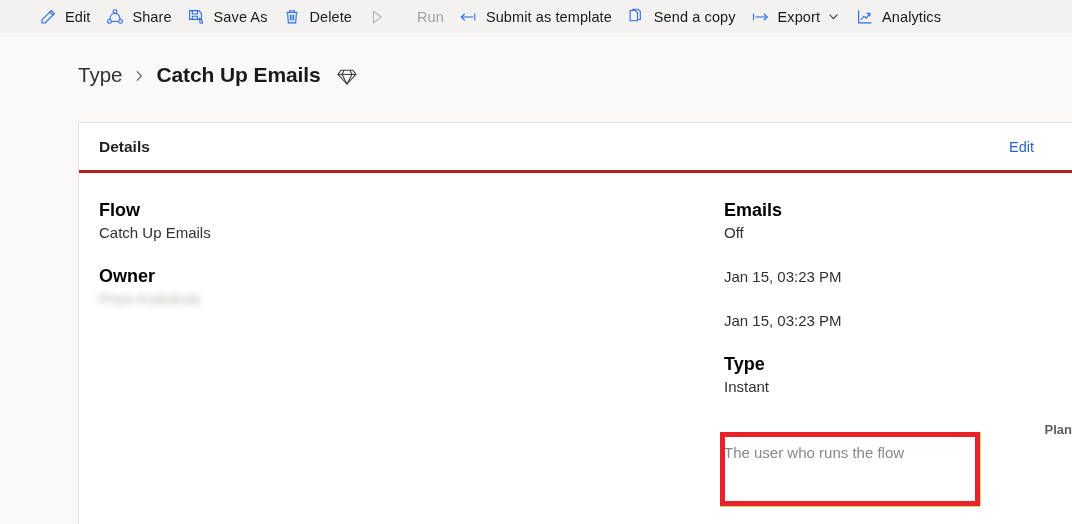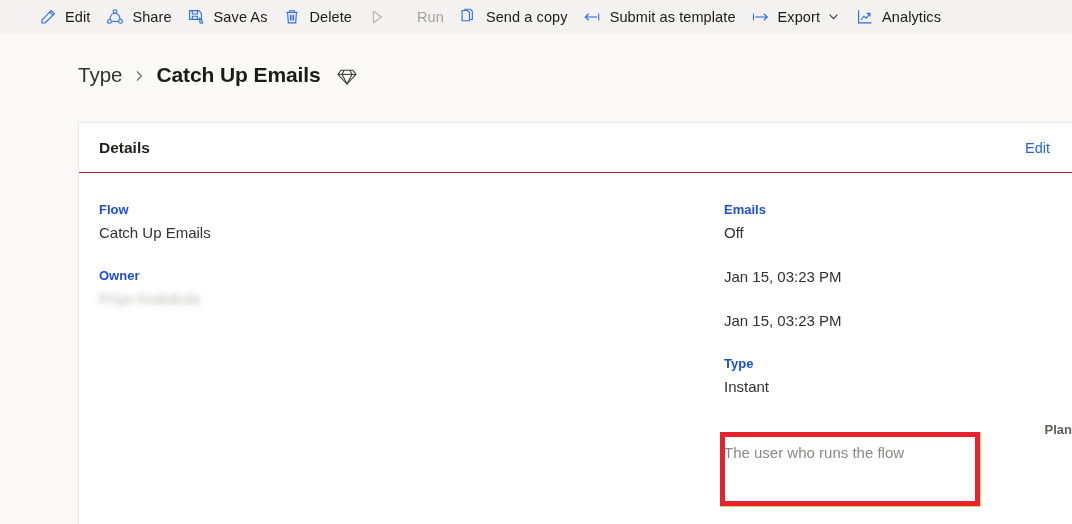--- a/index.html
+++ b/index.html
@@ -97,22 +97,22 @@
     background: #ffffff;
     border: 1px solid #e8e6e4;
     border-right: none;
     box-shadow: 0 .3px 1.2px rgba(0,0,0,.07);
   }
   .card-head {
     height: 50px;
     display: flex;
     align-items: center;
     justify-content: space-between;
-    padding: 0 22px 0 20px;
-    border-bottom: 1px solid #b91c1c;
+    padding: 0 38px 0 20px;
+    border-bottom: 3px solid #b91c1c;
   }
   .card-title {
     font-size: 15.5px;
     font-weight: 700;
     color: #201f1e;
   }
   .card-edit {
     font-size: 14.5px;
     color: #2564cf;
     cursor: pointer;
@@ -122,23 +122,23 @@
     display: flex;
     padding: 27px 0 0 0;
     height: 352px;
     position: relative;
   }
   .col-left { width: 645px; padding-left: 20px; }
   .col-right { flex: 1; }
 
   .field { margin-bottom: 22px; }
   .field-label {
-    font-size: 13px;
+    font-size: 18px;
     font-weight: 700;
-    color: #1d4ed8;
+    color: #000000;
     line-height: 20px;
     margin-bottom: 2px;
   }
   .field-value {
     font-size: 15px;
     color: #323130;
     line-height: 22px;
     font-weight: 400;
   }
   .blurred {
@@ -220,37 +220,37 @@
     <span class="cmd-ico">
       <svg width="18" height="18" viewBox="0 0 18 18" fill="none" stroke="#b6b4b2" stroke-width="1.1">
         <path d="M5.4 3.2l8 5.8-8 5.8z" stroke-linejoin="round"></path>
       </svg>
     </span>
     <span class="cmd-label">Run</span>
   </div>
 
   <div class="cmd-item">
     <span class="cmd-ico">
-      <svg width="18" height="18" viewBox="0 0 18 18" fill="none" stroke="#2b6ce8" stroke-width="1.1">
-        <path d="M3.1 2.5h5.3l2.1 2.1v8.2H3.1z"></path>
-        <path d="M5.9 2.5V1.2h5.3l2.1 2.1v8.2h-2.1"></path>
-      </svg>
-    </span>
-    <span class="cmd-label">Send a copy</span>
-  </div>
-
-  <div class="cmd-item">
-    <span class="cmd-ico">
       <svg width="20" height="18" viewBox="0 0 20 18" fill="none" stroke="#2b6ce8" stroke-width="1.15">
         <path d="M2.5 9h12.4"></path>
         <path d="M6 5.6L2.4 9l3.6 3.4"></path>
         <path d="M16.6 5.4v7.2"></path>
       </svg>
     </span>
     <span class="cmd-label">Submit as template</span>
+  </div>
+
+  <div class="cmd-item">
+    <span class="cmd-ico">
+      <svg width="18" height="18" viewBox="0 0 18 18" fill="none" stroke="#2b6ce8" stroke-width="1.1">
+        <path d="M3.1 2.5h5.3l2.1 2.1v8.2H3.1z"></path>
+        <path d="M5.9 2.5V1.2h5.3l2.1 2.1v8.2h-2.1"></path>
+      </svg>
+    </span>
+    <span class="cmd-label">Send a copy</span>
   </div>
 
   <div class="cmd-item">
     <span class="cmd-ico">
       <svg width="20" height="18" viewBox="0 0 20 18" fill="none" stroke="#2b6ce8" stroke-width="1.15">
         <path d="M4.6 9H17"></path>
         <path d="M13.5 5.6L17.1 9l-3.6 3.4"></path>
         <path d="M2.6 5.4v7.2"></path>
       </svg>
     </span>

